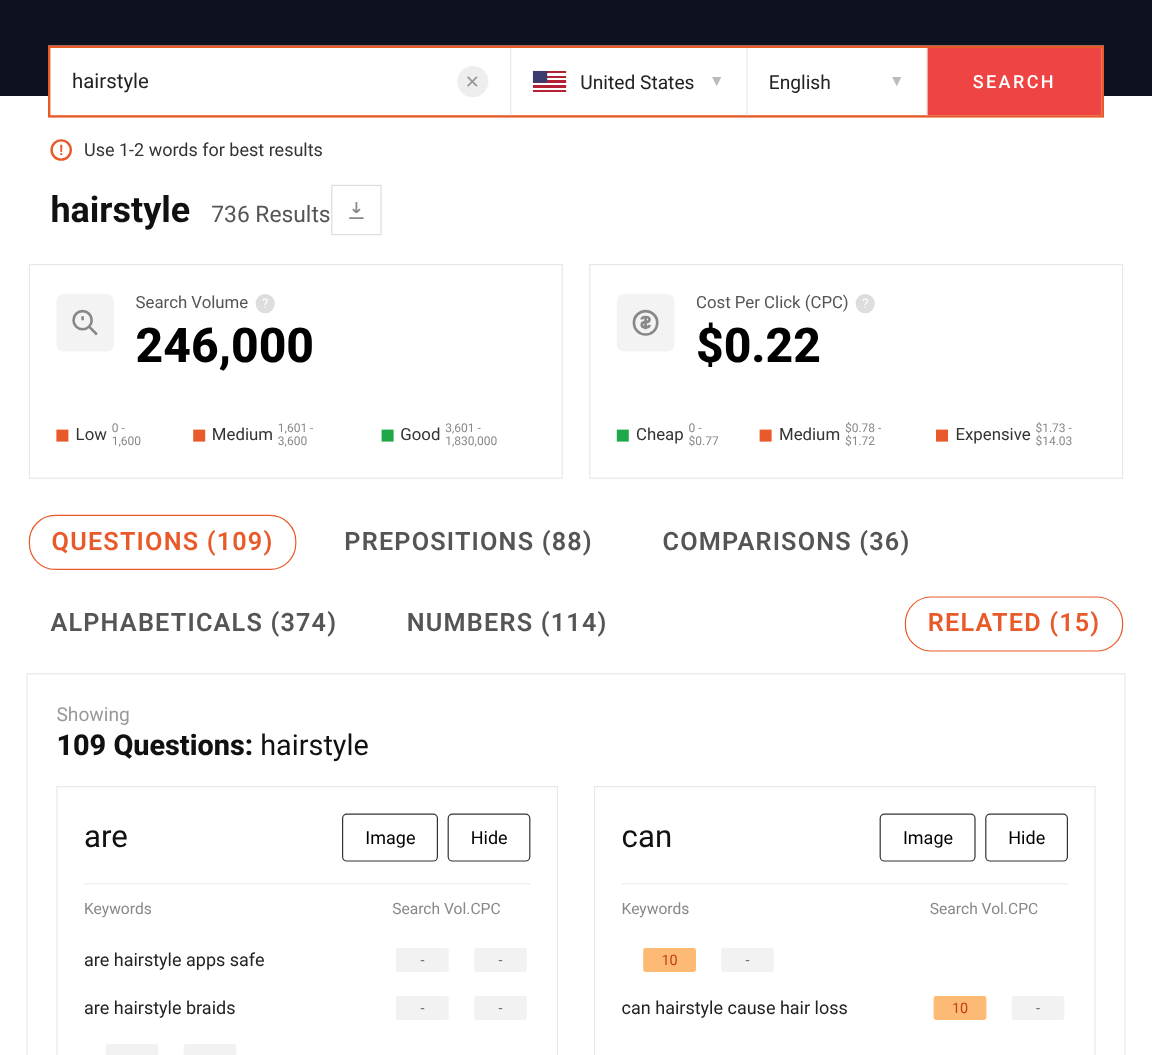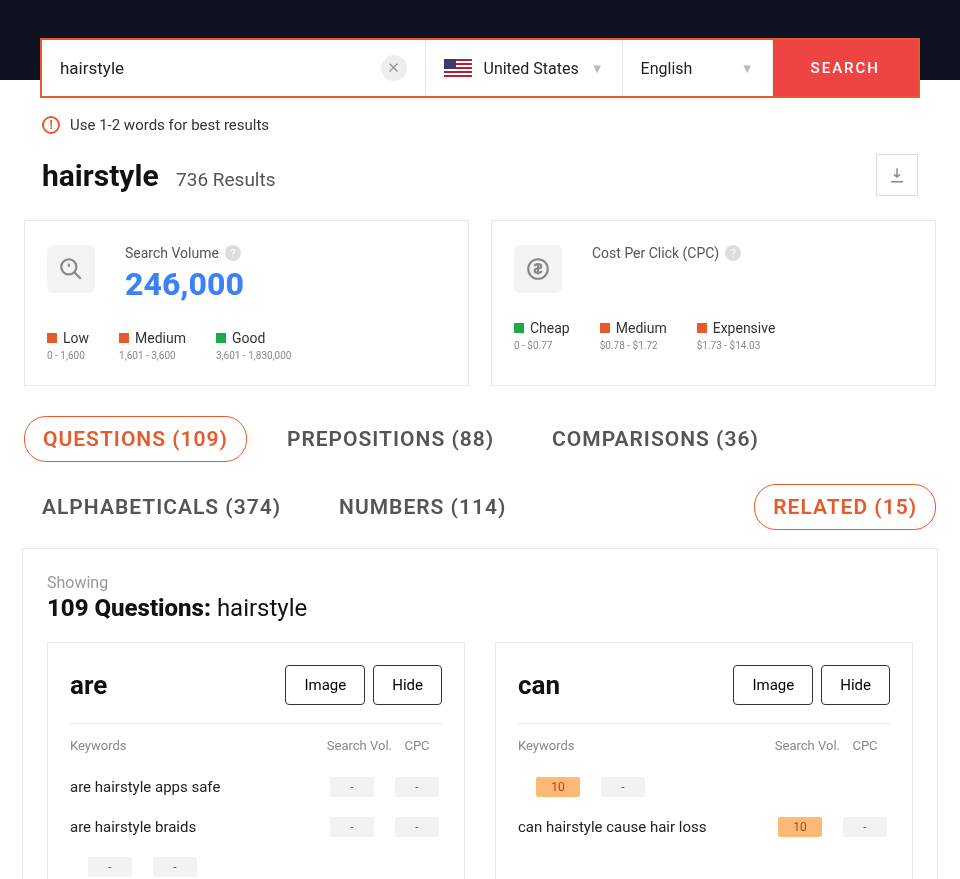--- a/index.html
+++ b/index.html
@@ -12,54 +12,54 @@
 .sel{display:flex;align-items:center;padding:0 18px;border-right:1px solid #e8e8e8;cursor:pointer;gap:12px;min-width:150px}
 .sel-label{flex:1;font-size:16px;color:#222}
 .chev{color:#bbb;font-size:13px}
 .flag{width:28px;height:18px;display:inline-block;position:relative;overflow:hidden}
 .flag::before{content:"";position:absolute;inset:0;background:repeating-linear-gradient(#b22234 0 2px,#fff 2px 4px)}
 .flag::after{content:"";position:absolute;top:0;left:0;width:12px;height:10px;background:#3c3b6e}
 .searchbtn{background:#ef4444;color:#fff;border:none;padding:0 38px;font-size:15px;letter-spacing:2px;font-weight:500;cursor:pointer}
 .page{padding:0 22px}
 .hint{display:flex;align-items:center;gap:10px;padding:18px 20px 10px;color:#333;font-size:15px}
 .hinticon{width:18px;height:18px;border:2px solid #e85a2a;border-radius:50%;display:flex;align-items:center;justify-content:center;color:#e85a2a;font-size:12px;font-weight:bold}
-.titlerow{display:flex;align-items:center;justify-content:space-between;padding:10px 20px 24px}
+.titlerow{display:flex;align-items:center;padding:10px 20px 24px}
 .titlerow h1{font-size:30px;font-weight:700;color:#111}
 .titlerow .sub{font-size:19px;color:#555;margin-left:10px;font-weight:400}
 .dl{width:42px;height:42px;border:1px solid #ddd;display:flex;align-items:center;justify-content:center;cursor:pointer;color:#888}
 .metrics{display:flex;gap:22px;padding:0 2px 30px}
 .card{flex:1;border:1px solid #e8e8e8;padding:24px 22px}
-.cardtop{display:flex;gap:30px;margin-bottom:27px}
+.cardtop{display:flex;gap:18px;margin-bottom:40px}
 .cicon{width:48px;height:48px;background:#f3f3f3;border-radius:6px;display:flex;align-items:center;justify-content:center;color:#888}
 .clabel{font-size:14px;color:#555;display:flex;align-items:center;gap:6px}
 .qmark{width:16px;height:16px;background:#ddd;border-radius:50%;color:#fff;font-size:11px;display:inline-flex;align-items:center;justify-content:center}
-.cval{font-size:32px;font-weight:800;color:#3b82f6;margin-top:4px}
+.cval{font-size:40px;font-weight:800;color:#000000;margin-top:4px}
 .legend{display:flex;gap:30px}
-.lg{display:flex;flex-direction:column;gap:4px}
+.lg{display:flex;flex-direction:row;gap:4px}
 .lgtop{display:flex;align-items:center;gap:6px;font-size:14px;color:#333}
 .sq{width:10px;height:10px;display:inline-block}
 .sq.o{background:#e85a2a}.sq.g{background:#1fa848}
 .lgbot{font-size:10px;color:#888}
 .tabs{display:flex;gap:22px;align-items:center;padding:0 2px 18px;flex-wrap:wrap}
 .tab{font-size:21px;letter-spacing:1px;font-weight:600;color:#555;cursor:pointer;padding:10px 18px;border-radius:22px}
 .tab.active{color:#e85a2a;border:1px solid #e85a2a}
 .tab.related{color:#e85a2a;border:1px solid #e85a2a;margin-left:auto}
 .panel{border:1px solid #e8e8e8;padding:24px}
 .showing{color:#999;font-size:16px;margin-bottom:2px}
 .ptitle{font-size:24px;font-weight:800;color:#111;margin-bottom:20px}
 .ptitle .light{font-weight:400}
 .qgrid{display:flex;gap:30px}
 .qcard{flex:1;border:1px solid #e8e8e8;padding:22px}
 .qhead{display:flex;align-items:center;justify-content:space-between;margin-bottom:18px}
-.qword{font-size:26px;font-weight:700;color:#111}
+.qword{font-size:26px;font-weight:400;color:#111}
 .qbtns{display:flex;gap:8px}
 .qbtn{border:1px solid #333;background:#fff;padding:10px 18px;font-size:15px;cursor:pointer;border-radius:4px}
 .qdiv{border-top:1px solid #eee;margin-bottom:14px}
 .qcols{display:flex;font-size:13px;color:#888;margin-bottom:14px}
-.qcols .c1{flex:1}.qcols .c2{width:80px;text-align:right}.qcols .c3{width:50px;text-align:center}
+.qcols .c1{flex:1}.qcols .c2{width:80px;text-align:right}.qcols .c3{width:50px;}
 .qrow{display:flex;align-items:center;font-size:15px;color:#222;padding:10px 0}
 .qrow .c1{flex:1}
 .chip{width:44px;text-align:center;padding:3px 0;font-size:12px;background:#f2f2f2;color:#666;border-radius:2px}
 .chip.hot{background:#fdba74;color:#c23e17}
 .qrow .c2{width:80px;display:flex;justify-content:center}
 .qrow .c3{width:50px;display:flex;justify-content:center}
 .faded{color:#bbb}
 </style>
 </head>
 <body>
@@ -149,20 +149,21 @@
           <svg width="26" height="26" viewBox="0 0 24 24" fill="none" stroke="currentColor" stroke-width="2">
               <circle cx="12" cy="12" r="9"></circle>
               <path d="M12 7v10M9 9.5c0-1 1-2 3-2s3 1 3 2-1 2-3 2-3 1-3 2 1 2 3 2 3-1 3-2"></path>
             </svg>
         </div>
         <div>
           <div class="clabel">
             <span>Cost Per Click (CPC)</span>
             <span class="qmark">?</span>
           </div>
+          <div class="cval">$0.22</div>
         </div>
       </div>
       <div class="legend" id="clegend">
           <div class="lg">
             <div class="lgtop">
               <span class="sq g"></span>
               <span>Cheap</span>
             </div>
             <div class="lgbot">0 - $0.77</div>
           </div>

